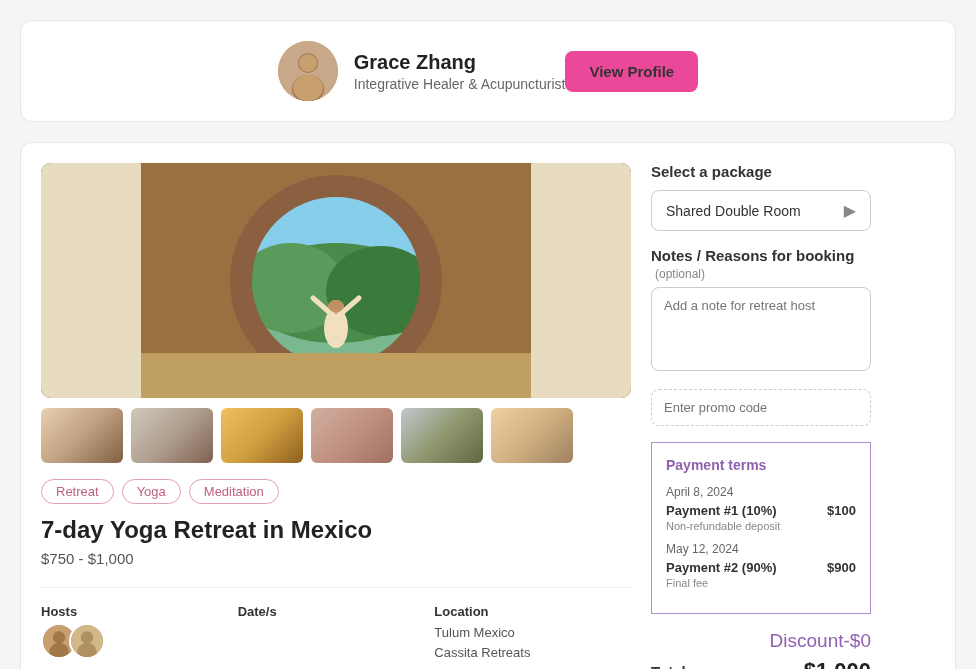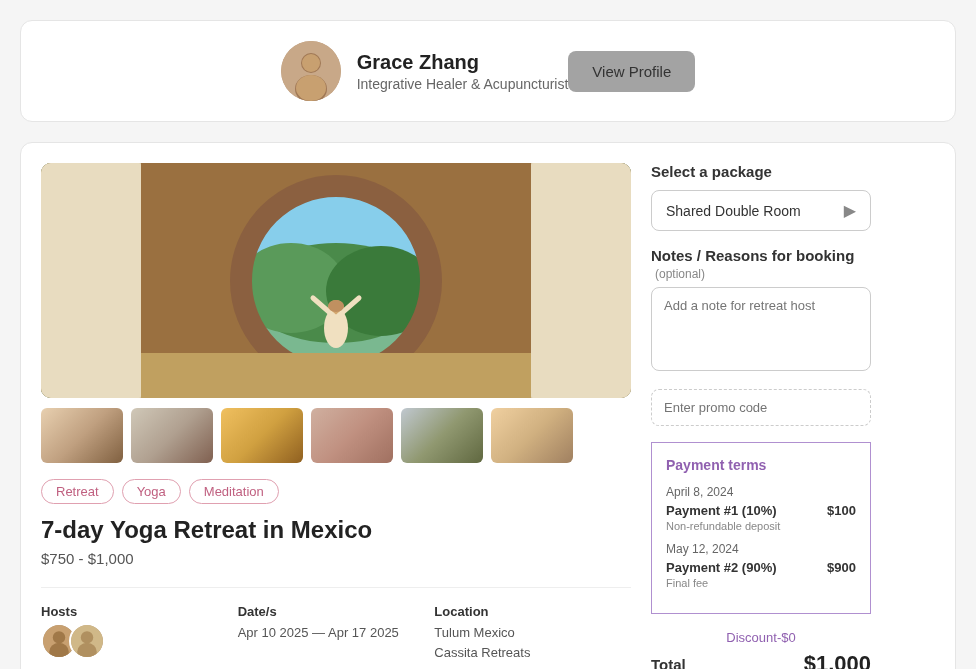--- a/index.html
+++ b/index.html
@@ -48,23 +48,23 @@
       font-size: 20px;
       font-weight: 700;
       color: #222;
     }
     .profile-title {
       font-size: 14px;
       color: #666;
       margin-top: 2px;
     }
     .view-profile-btn {
-      background: #a3a3a3;
-      color: #333;
-      font-weight: 400;
+      background: #ec4899;
+      color: #333;
+      font-weight: 700;
       font-size: 15px;
       border: none;
       border-radius: 8px;
       padding: 12px 24px;
       cursor: pointer;
     }
     
     .main-content {
       display: flex;
       gap: 20px;
@@ -266,22 +266,22 @@
       font-weight: 600;
       color: #333;
     }
     .payment-sub {
       font-size: 11px;
       color: #888;
       margin-bottom: 10px;
     }
     .discount-row {
       display: flex;
-      justify-content: center;
-      font-size: 13px;
+      justify-content: flex-end;
+      font-size: 19px;
       color: #9060b0;
       margin-bottom: 6px;
     }
     .total-row {
       display: flex;
       justify-content: space-between;
       align-items: center;
       margin-bottom: 14px;
     }
     .total-label {
@@ -399,21 +399,20 @@
               <svg viewBox="0 0 36 36" xmlns="http://www.w3.org/2000/svg">
                 <circle cx="18" cy="18" r="18" fill="#d0b888"></circle>
                 <circle cx="18" cy="14" r="7" fill="#b09060"></circle>
                 <ellipse cx="18" cy="30" rx="11" ry="10" fill="#b09060"></ellipse>
               </svg>
             </div>
           </div>
         </div>
         <div class="info-block">
           <div class="info-label">Date/s</div>
-          <div class="info-value">Apr 10 2025 — Apr 17 2025</div>
         </div>
         <div class="info-block">
           <div class="info-label">Location</div>
           <div class="info-value">Tulum Mexico</div>
           <div class="info-value">Cassita Retreats</div>
         </div>
       </div>
     </div>
 
     <div class="right-col">

